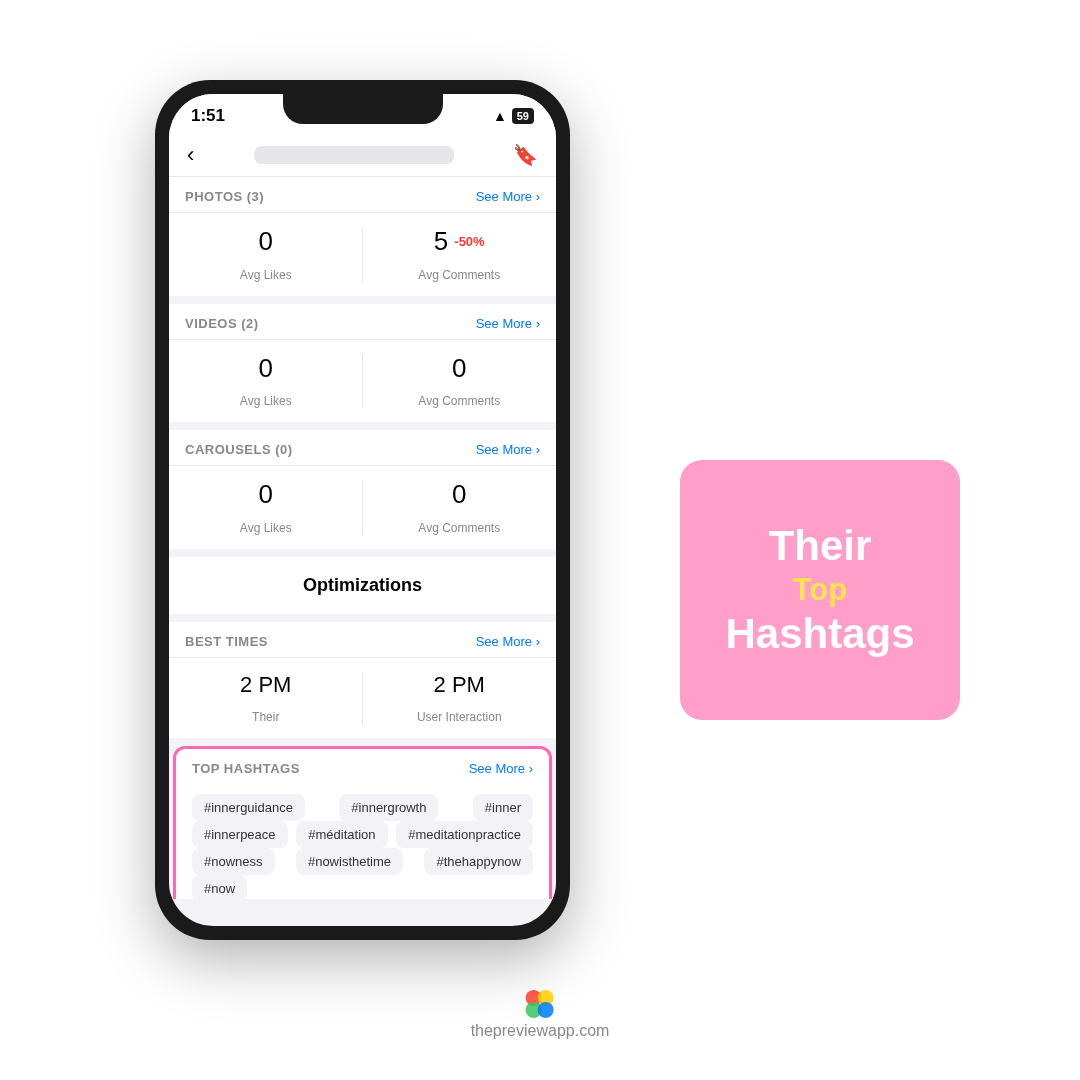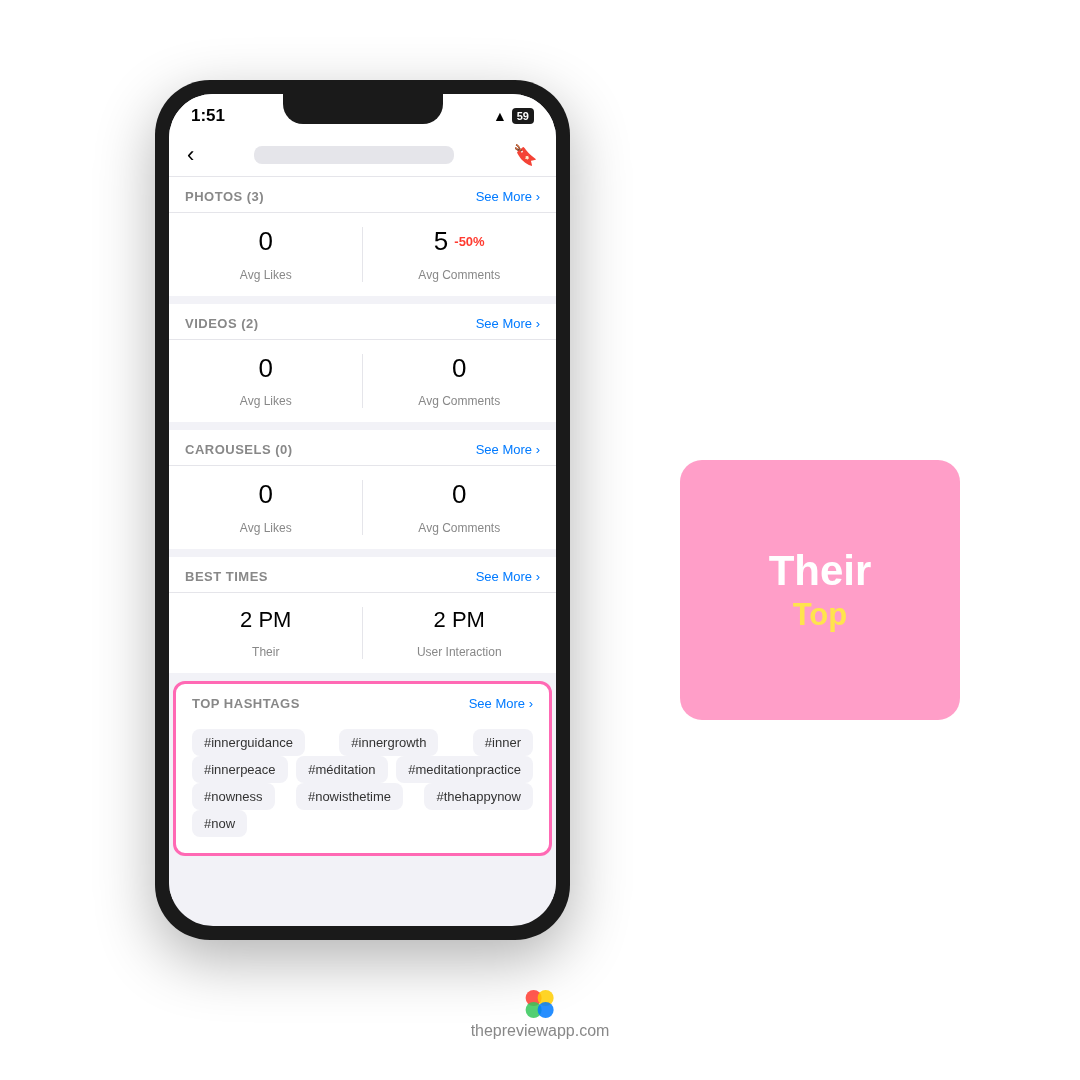--- a/index.html
+++ b/index.html
@@ -424,20 +424,23 @@
                 <span class="stat-number">0</span>
                 <span class="stat-label">Avg Likes</span>
               </div>
               <div class="stat-cell">
                 <span class="stat-number">0</span>
                 <span class="stat-label">Avg Comments</span>
               </div>
             </div>
           </div>
 
+          <div class="optimizations-header">
+            <span class="optimizations-title">Optimizations</span>
+          </div>
 
           <div class="section-card">
             <div class="section-header">
               <span class="section-title">BEST TIMES</span>
               <span class="see-more-link">See More</span>
             </div>
             <div class="stats-row">
               <div class="stat-cell">
                 <span class="best-times-value">2 PM</span>
                 <span class="stat-label">Their</span>
@@ -471,20 +474,21 @@
 
         </div>
       </div>
     </div>
   </div>
 
   <div class="ticket-shape">
     <div class="ticket-body">
       <span class="label-line1">Their</span>
       <span class="label-line2">Top</span>
+      <span class="label-line3">Hashtags</span>
     </div>
     <div class="ticket-cutout"></div>
   </div>
 
   <div class="footer">
     <div class="footer-logo">
       <svg class="logo-svg" viewBox="0 0 36 36" xmlns="http://www.w3.org/2000/svg">
         <circle cx="12" cy="12" r="8" fill="#ff3b30" opacity="0.85"></circle>
         <circle cx="24" cy="12" r="8" fill="#ffcc00" opacity="0.85"></circle>
         <circle cx="12" cy="24" r="8" fill="#34c759" opacity="0.85"></circle>

